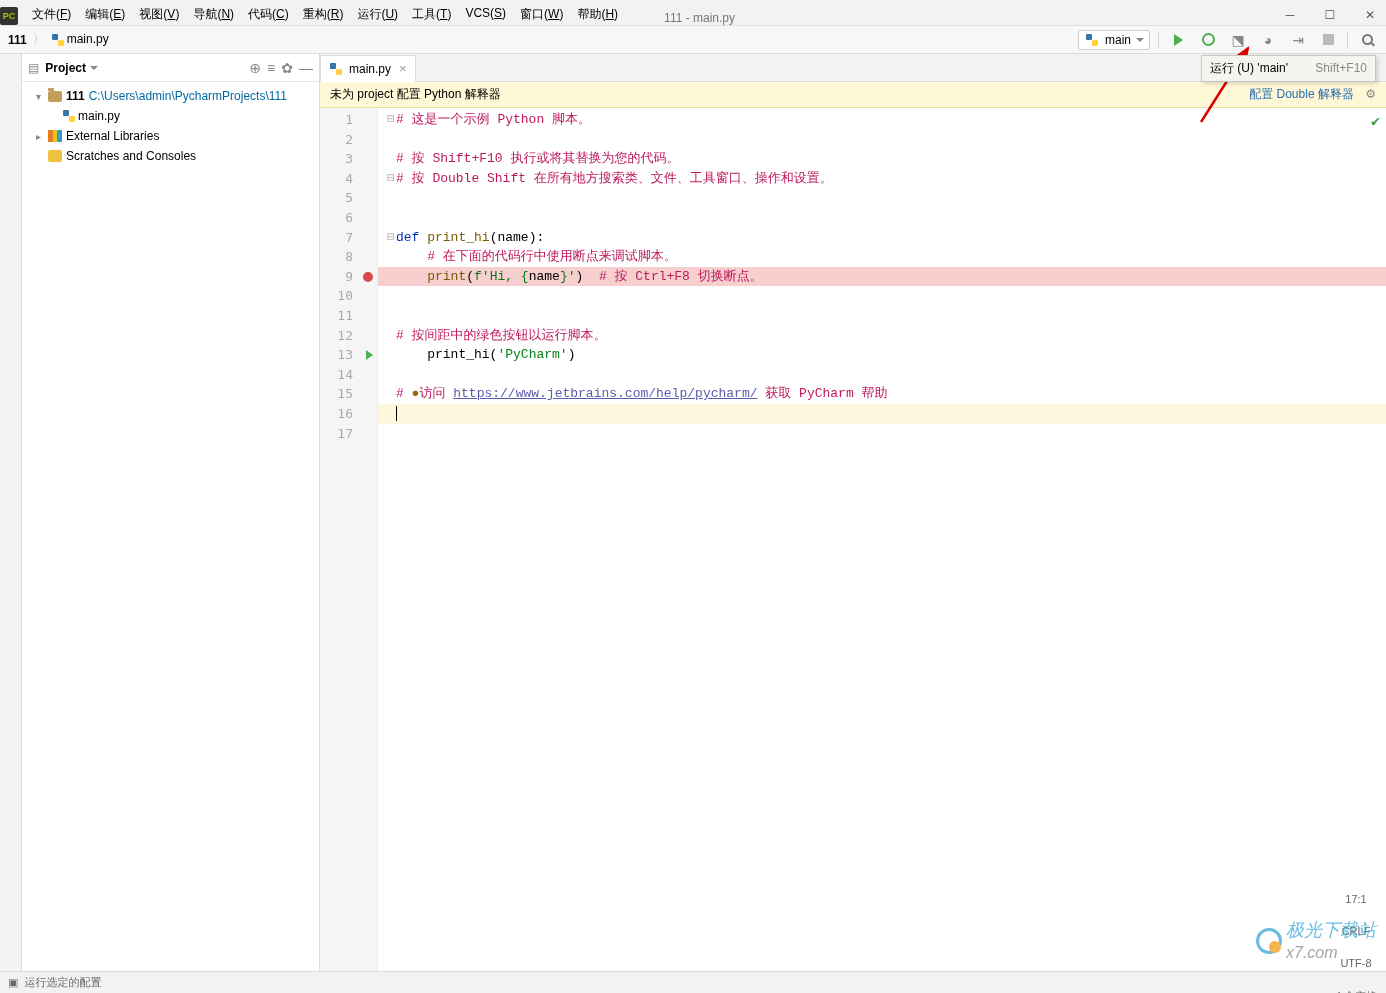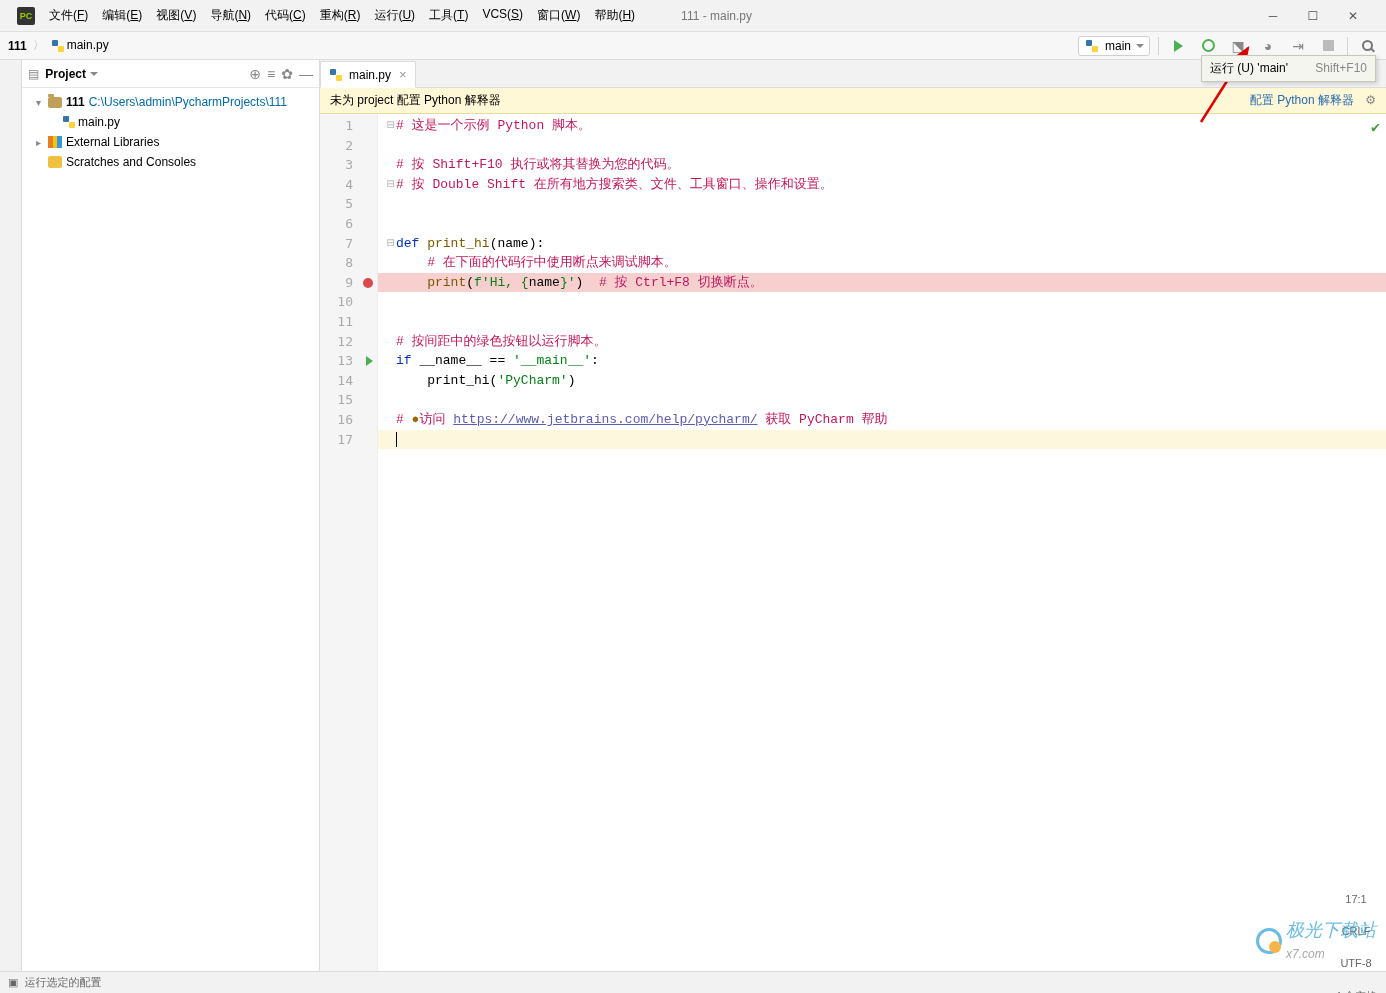--- a/index.html
+++ b/index.html
@@ -1,17 +1,17 @@
 <!DOCTYPE html>
 <html><head>
 <meta charset="utf-8">
 <style>
 * { margin:0; padding:0; box-sizing:border-box; }
 body { font-family:"Microsoft YaHei",Arial,sans-serif; font-size:12px; color:#000; background:#fff; overflow:hidden; width:1386px; height:993px; position:relative; }
-.titlebar { height:32px; background:#f2f2f2; border-bottom:1px solid #e0e0e0; display:flex; align-items:center; padding:0 17px; }
+.titlebar { height:26px; background:#f2f2f2; border-bottom:1px solid #e0e0e0; display:flex; align-items:flex-end; padding:0 0; }
 .app-icon { width:18px; height:18px; background:#333; color:#9c0; font-size:9px; font-weight:bold; display:flex; align-items:center; justify-content:center; border-radius:2px; margin-right:8px; }
 .menubar { display:flex; gap:2px; }
 .menu { padding:2px 6px; cursor:pointer; }
 .menu u { text-decoration:underline; }
 .win-title { margin-left:40px; color:#777; }
 .win-controls { margin-left:auto; display:flex; gap:8px; }
 .win-btn { width:32px; height:20px; display:flex; align-items:center; justify-content:center; cursor:pointer; color:#555; }
 .navbar { height:28px; background:#f7f7f7; border-bottom:1px solid #dcdcdc; display:flex; align-items:center; padding:0 8px; }
 .crumbs { display:flex; align-items:center; gap:6px; }
 .crumb { cursor:pointer; }
@@ -203,21 +203,21 @@
     <div class="tabbar">
       <div class="tab">
         <span class="py-file-icon"></span>
         <span>main.py</span>
         <span class="tab-close">×</span>
       </div>
     </div>
     <div class="warning-bar">
       <span>未为 project 配置 Python 解释器</span>
       <span>
-        <span class="warn-link">配置 Python 解释器</span>
+        <span class="warn-link">配置 Double 解释器</span>
         <span class="gear-icon">⚙</span>
       </span>
     </div>
     <div class="editor-body">
       <div class="gutter" id="gutter">
           <div class="gline">1</div>
           <div class="gline">2</div>
           <div class="gline">3</div>
           <div class="gline">4</div>
           <div class="gline">5</div>
@@ -241,21 +241,20 @@
           <div class="cline"><span class="fold"> </span><span class="c-cmt"># 按 Shift+F10 执行或将其替换为您的代码。</span></div>
           <div class="cline"><span class="fold">⊟</span><span class="c-cmt"># 按 Double Shift 在所有地方搜索类、文件、工具窗口、操作和设置。</span></div>
           <div class="cline"><span class="fold"> </span></div>
           <div class="cline"><span class="fold"> </span></div>
           <div class="cline"><span class="fold">⊟</span><span class="c-kw">def </span><span class="c-fn">print_hi</span><span class="">(name):</span></div>
           <div class="cline"><span class="fold"> </span><span class="">    </span><span class="c-cmt"># 在下面的代码行中使用断点来调试脚本。</span></div>
           <div class="cline hl-bp"><span class="fold"> </span><span class="">    </span><span class="c-fn">print</span><span class="">(</span><span class="c-str">f'Hi, {</span><span class="">name</span><span class="c-str">}'</span><span class="">)  </span><span class="c-cmt"># 按 Ctrl+F8 切换断点。</span></div>
           <div class="cline"><span class="fold"> </span></div>
           <div class="cline"><span class="fold"> </span></div>
           <div class="cline"><span class="fold"> </span><span class="c-cmt"># 按间距中的绿色按钮以运行脚本。</span></div>
-          <div class="cline"><span class="fold"> </span><span class="c-kw">if </span><span class="">__name__ == </span><span class="c-str">'__main__'</span><span class="">:</span></div>
           <div class="cline"><span class="fold"> </span><span class="">    print_hi(</span><span class="c-str">'PyCharm'</span><span class="">)</span></div>
           <div class="cline"><span class="fold"> </span></div>
           <div class="cline"><span class="fold"> </span><span class="c-cmt"># </span><span class="c-deco">●</span><span class="c-cmt">访问 </span><span class="c-link">https://www.jetbrains.com/help/pycharm/</span><span class="c-cmt"> 获取 PyCharm 帮助</span></div>
           <div class="cline hl-cur"><span class="fold"> </span><span class="cursor"></span></div>
         </div>
     </div>
   </div>
 </div>
 
 <div class="statusbar">
@@ -268,14 +267,14 @@
     <span>CRLF</span>
     <span>UTF-8</span>
     <span>4 个空格</span>
     <span>无解释器</span>
     <span>🔒</span>
   </div>
 </div>
 
 <div class="watermark">
   <span class="wm-logo"></span>
-  <span><span>极光下载站</span><br><span style="font-size:12px;color:#888">x7.com</span></span>
+  <span><span>极光下载站</span><br><span style="font-size:16px;color:#888">x7.com</span></span>
 </div>
 
 </body></html>

